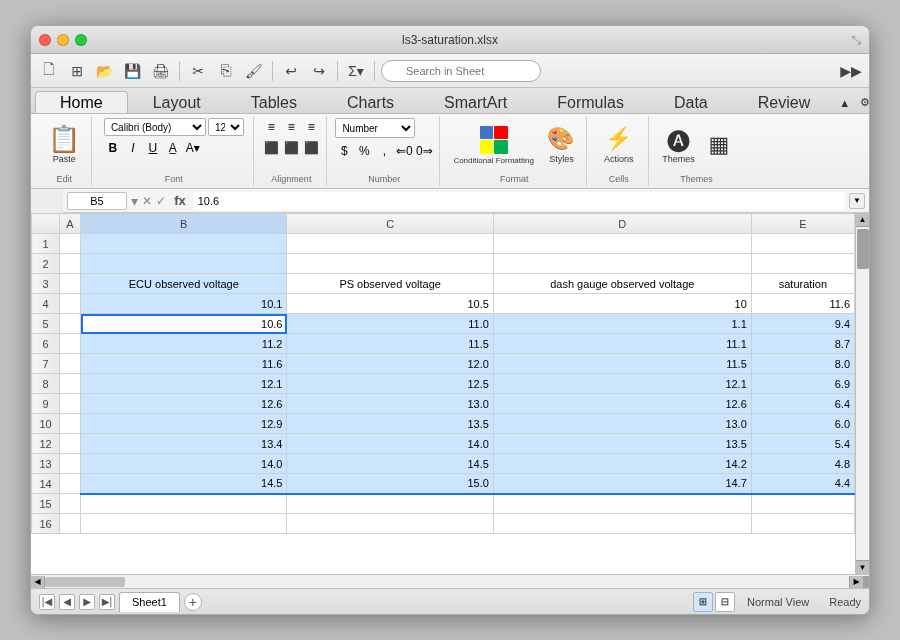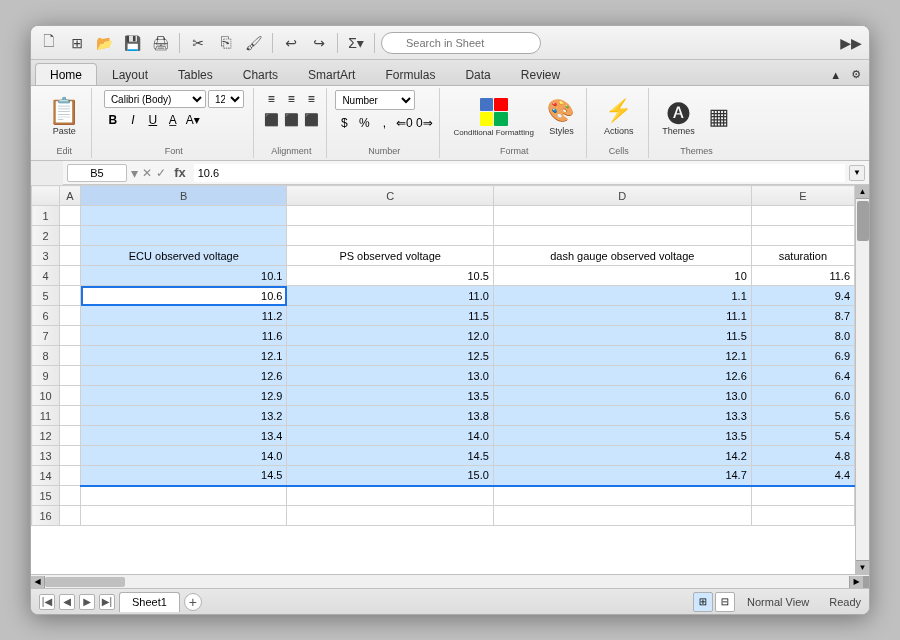--- a/index.html
+++ b/index.html
@@ -116,22 +116,22 @@
     
     .ribbon-tabs {
       background: linear-gradient(to bottom, #e5e5e5, #d8d8d8);
       height: 26px;
       display: flex;
       align-items: flex-end;
       padding: 0 4px;
       border-bottom: 1px solid #b8b8b8;
     }
     .ribbon-tab {
-      padding: 4px 14px;
-      font-size: 12px;
+      padding: 4px 24px;
+      font-size: 16px;
       cursor: pointer;
       border-radius: 4px 4px 0 0;
       color: #333;
       height: 22px;
       display: flex;
       align-items: center;
       border: 1px solid transparent;
       border-bottom: none;
     }
     .ribbon-tab.active {
@@ -408,20 +408,31 @@
     .ribbon-icon-large {
       font-size: 26px;
       line-height: 1;
     }
   </style>
 </head>
 <body>
 
 <div class="window">
 
+  <div class="titlebar">
+    <div class="titlebar-buttons">
+      <div class="tb-btn tb-close"></div>
+      <div class="tb-btn tb-min"></div>
+      <div class="tb-btn tb-max"></div>
+    </div>
+    <div class="titlebar-title">ls3-saturation.xlsx</div>
+    <div class="titlebar-right">
+      <span style="font-size:12px;color:#888;">⤡</span>
+    </div>
+  </div>
 
   <div class="toolbar">
     <button class="toolbar-btn" title="New">🗋</button>
     <button class="toolbar-btn">⊞</button>
     <button class="toolbar-btn">📂</button>
     <button class="toolbar-btn">💾</button>
     <button class="toolbar-btn">🖨</button>
     <div class="toolbar-separator"></div>
     <button class="toolbar-btn">✂</button>
     <button class="toolbar-btn">⎘</button>
@@ -670,28 +681,20 @@
 
           <tr>
             <td class="row-header">10</td>
             <td></td>
             <td style="background:#cce5ff;text-align:right;">12.9</td>
             <td style="background:#cce5ff;text-align:right;">13.5</td>
             <td style="background:#cce5ff;text-align:right;">13.0</td>
             <td style="background:#cce5ff;text-align:right;">6.0</td>
           </tr>
 
-          <tr>
-            <td class="row-header">11</td>
-            <td></td>
-            <td style="background:#cce5ff;text-align:right;">13.2</td>
-            <td style="background:#cce5ff;text-align:right;">13.8</td>
-            <td style="background:#cce5ff;text-align:right;">13.3</td>
-            <td style="background:#cce5ff;text-align:right;">5.6</td>
-          </tr>
 
           <tr>
             <td class="row-header">12</td>
             <td></td>
             <td style="background:#cce5ff;text-align:right;">13.4</td>
             <td style="background:#cce5ff;text-align:right;">14.0</td>
             <td style="background:#cce5ff;text-align:right;">13.5</td>
             <td style="background:#cce5ff;text-align:right;">5.4</td>
           </tr>
 

